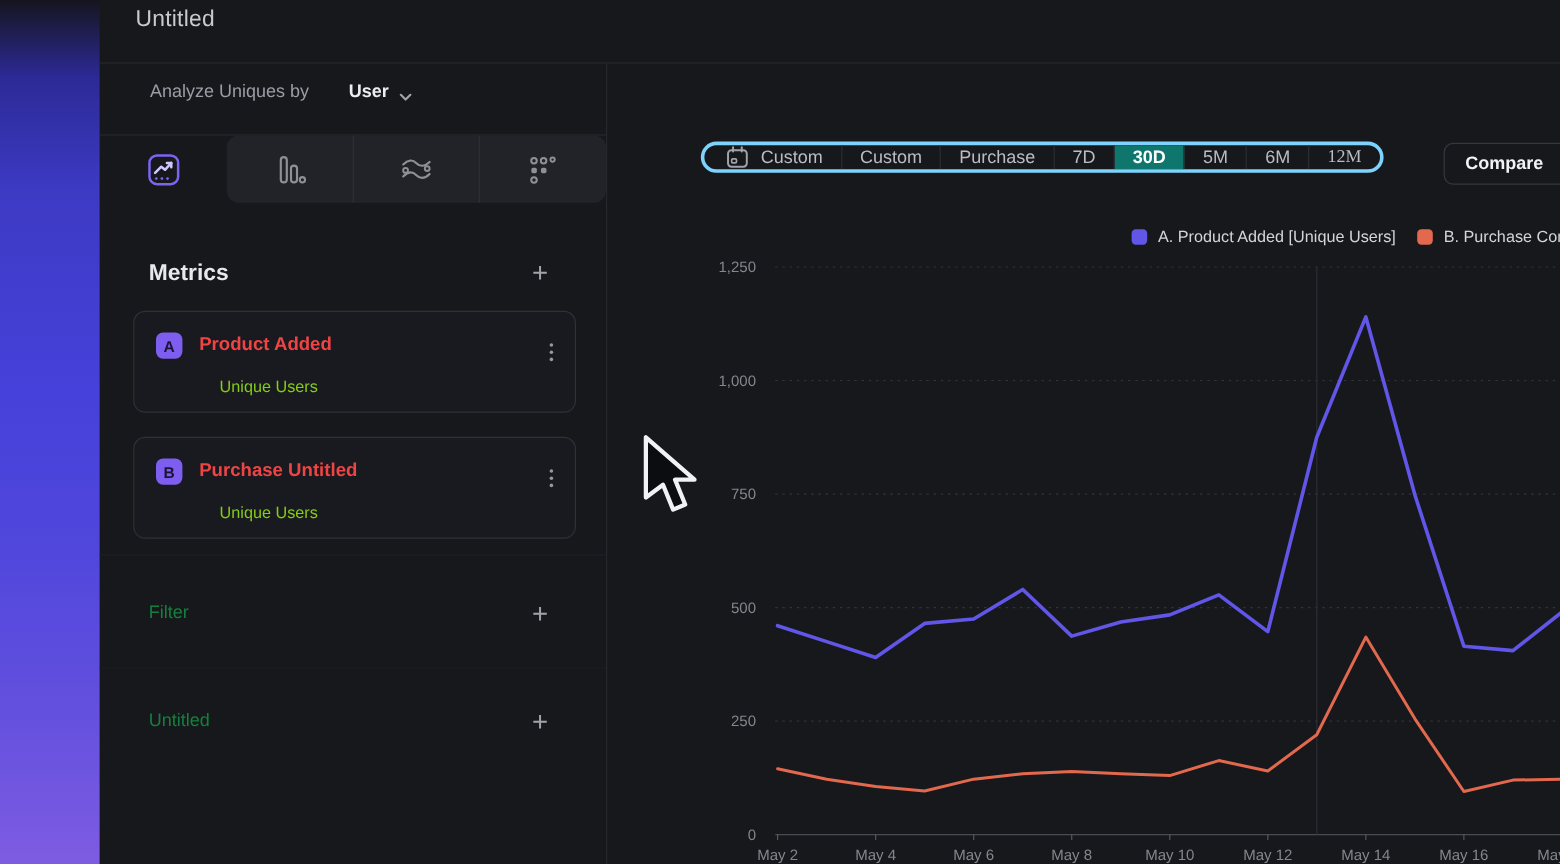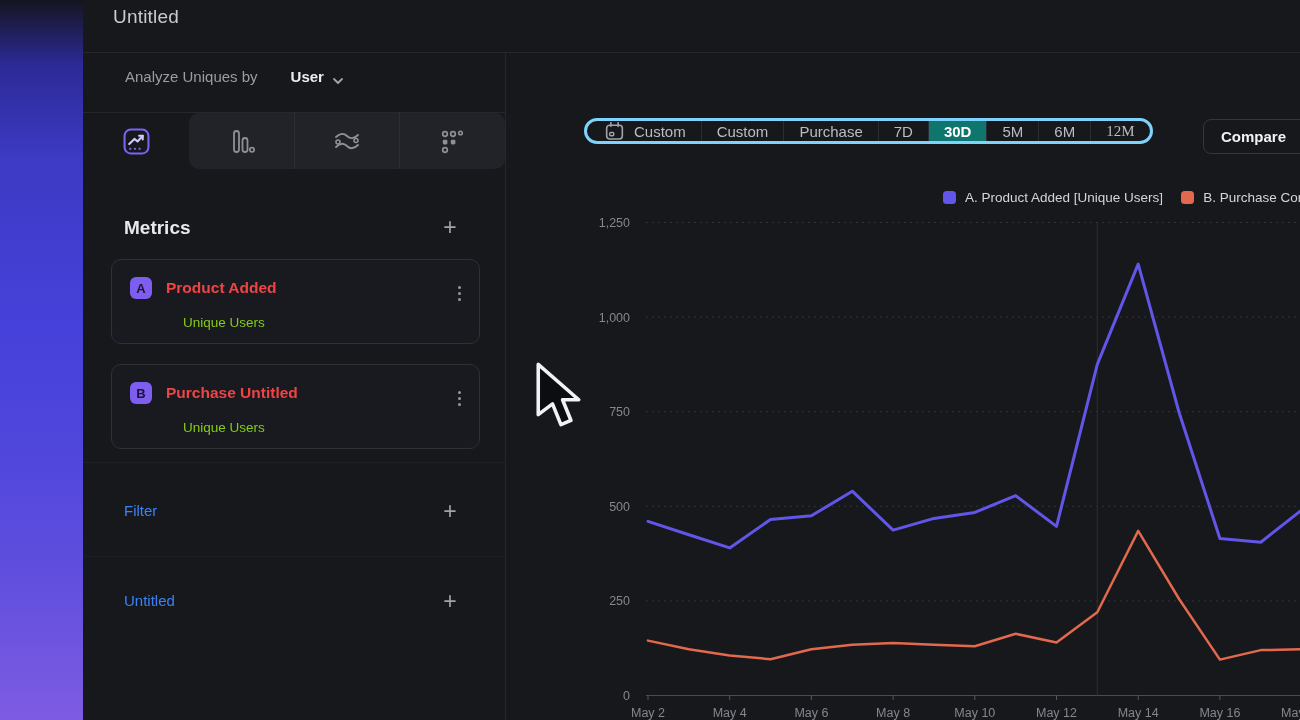--- a/index.html
+++ b/index.html
@@ -47,21 +47,21 @@
   .metric-badge{
     position:absolute;left:18px;top:17px;width:22px;height:22px;border-radius:6px;
     background:#7e5ef0;color:#1b1433;font-size:13px;font-weight:700;
     display:flex;align-items:center;justify-content:center;
   }
   .metric-title{position:absolute;left:54px;top:19px;font-size:15.5px;font-weight:700;color:#ef4444;}
   .metric-sub{position:absolute;left:55px;top:55px;font-size:13.5px;color:#84cc16;margin-left:16px;}
   .kebab{position:absolute;right:16px;top:24px;display:flex;flex-direction:column;gap:3px;align-items:center;padding:2px;}
   .kebab span{width:3px;height:3px;border-radius:50%;background:#97989f;}
 
-  .section-label{font-size:15px;color:#3b82f6;}
+  .section-label{font-size:15px;color:#15803d;}
 
   
   #range-control{
     left:584px;top:118px;height:26px;display:inline-flex;align-items:stretch;
     border:3px solid #7dd3fc;border-radius:16px;box-sizing:border-box;overflow:hidden;
   }
   .seg{display:flex;align-items:center;gap:9px;padding:0 15px;font-size:15px;color:#bbbcc3;border-right:1px solid #2c2d34;white-space:nowrap;}
   .seg:last-child{border-right:none;font-family:Liberation Serif, serif;}
   .seg.selected{background:#0f766e;color:#ffffff;font-weight:700;}
   .seg:first-child{padding-left:17px;}

